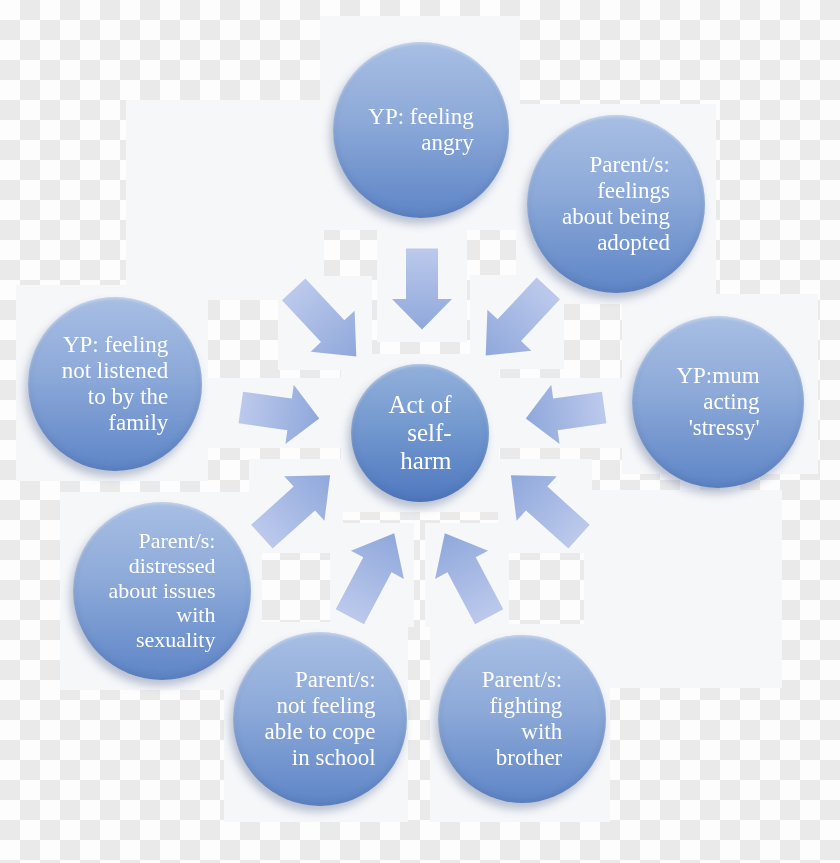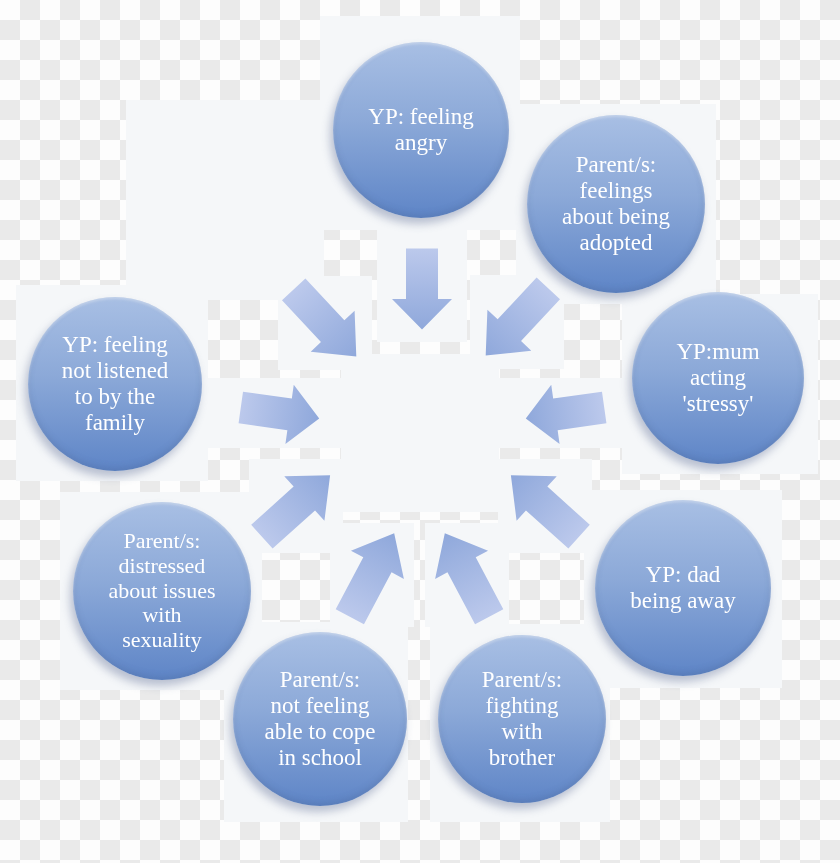--- a/index.html
+++ b/index.html
@@ -30,34 +30,34 @@
   .w-a-right{left:492px;top:378px;width:140px;height:70px;}
   .w-a-bottomleft{left:249px;top:459px;width:94px;height:94px;}
   .w-a-bottomright{left:498px;top:459px;width:94px;height:94px;}
   .w-a-school{left:330px;top:523px;width:84px;height:104px;}
   .w-a-brother{left:425px;top:523px;width:84px;height:104px;}
 
   #arrow-layer{position:absolute;left:0;top:0;}
 
   .node{
     position:absolute;border-radius:50%;
-    display:flex;align-items:center;justify-content:center;text-align:center;
+    display:flex;align-items:center;justify-content:center;text-align:right;
     color:var(--text,#ffffff);
     background:linear-gradient(180deg,var(--node-grad-top,#a8bfe4) 0%,#8ca9d8 45%,var(--node-grad-bottom,#5e85c7) 100%);
     box-shadow:-3px 6px 9px rgba(110,125,160,.45),
                inset 0 2px 3px rgba(255,255,255,.35),
                inset 0 -3px 6px rgba(70,95,140,.25);
     font-size:23px;line-height:1.13;
   }
   .node span{white-space:pre-line;display:block;padding:4px;}
   .n-topleft{left:137px;top:112px;width:176px;height:176px;}
   .n-top{left:333px;top:42px;width:176px;height:176px;}
   .n-topright{left:527px;top:115px;width:178px;height:178px;}
   .n-left{left:28px;top:297px;width:174px;height:174px;}
-  .n-right{left:632px;top:292px;width:172px;height:172px;}
+  .n-right{left:632px;top:316px;width:172px;height:172px;}
   .n-bottomleft{left:73px;top:502px;width:178px;height:178px;font-size:22px;}
   .n-dad{left:595px;top:500px;width:176px;height:176px;}
   .n-school{left:233px;top:632px;width:174px;height:174px;}
   .n-brother{left:438px;top:635px;width:168px;height:168px;}
   .n-center{
     left:351px;top:364px;width:138px;height:138px;font-size:25px;
     background:linear-gradient(180deg,#93b0db 0%,#7399cf 45%,#4f78bf 100%);
   }
 </style>
 </head>
@@ -125,31 +125,32 @@
 acting
 'stressy'</span>
   </div>
   <div class="node n-bottomleft">
     <span>Parent/s:
 distressed
 about issues
 with
 sexuality</span>
   </div>
-  <div class="node n-dad">
-    <span>YP: dad
-being away</span>
-  </div>
   <div class="node n-school">
     <span>Parent/s:
 not feeling
 able to cope
 in school</span>
   </div>
   <div class="node n-brother">
     <span>Parent/s:
 fighting
 with
 brother</span>
   </div>
 
+  <div class="node n-center">
+    <span>Act of
+self-
+harm</span>
+  </div>
 
 </div>
 
 </body></html>

